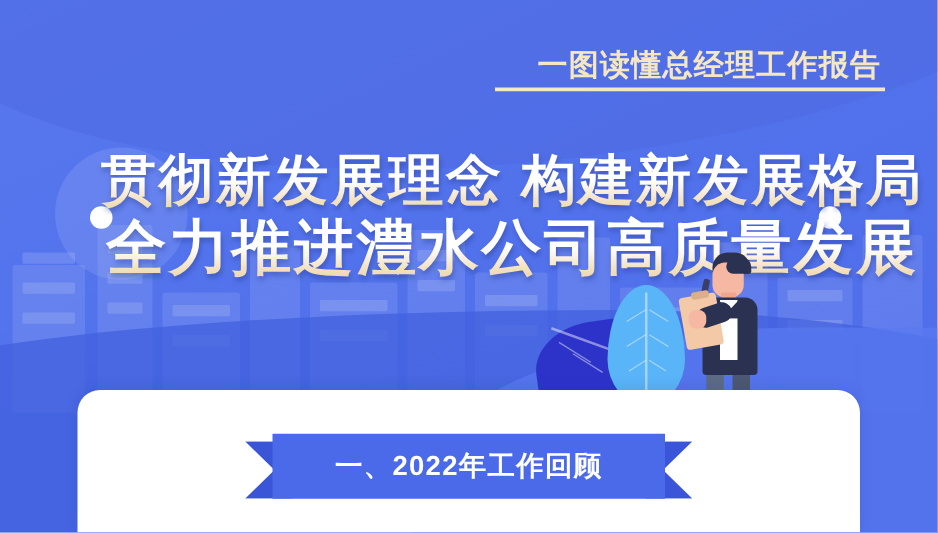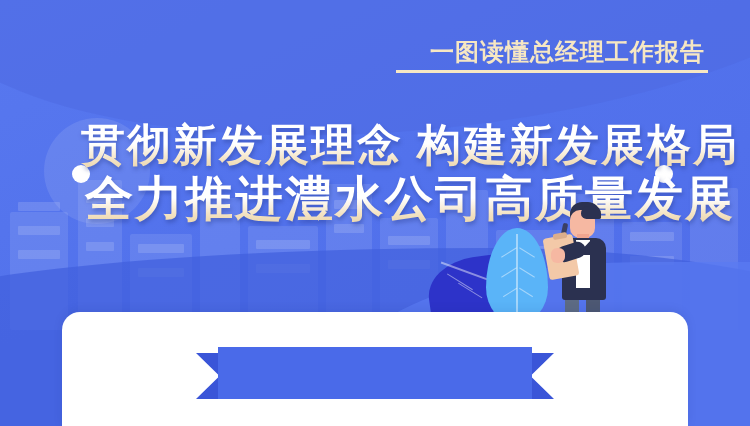--- a/index.html
+++ b/index.html
@@ -256,15 +256,16 @@
       <div class="p-hand"></div>
     </div>
   </div>
 
   <div class="card"></div>
 
   <div class="ribbon">
     <div class="rb-tail rb-tail-l"></div>
     <div class="rb-tail rb-tail-r"></div>
     <div class="rb-body"></div>
+    <div class="rb-text">一、2022年工作回顾</div>
   </div>
 
 </div>
 
 </body></html>

